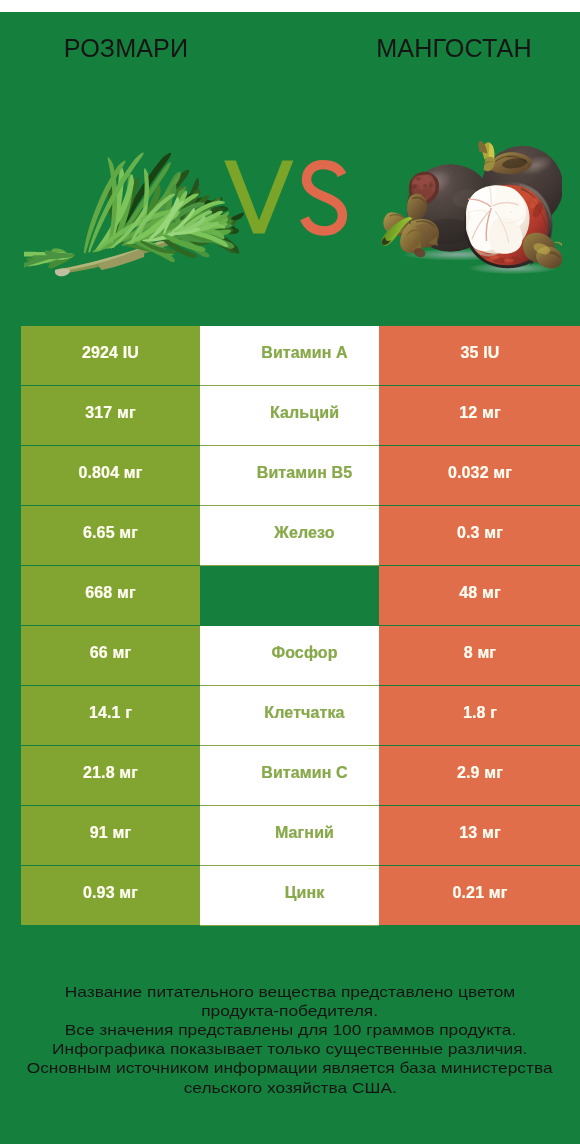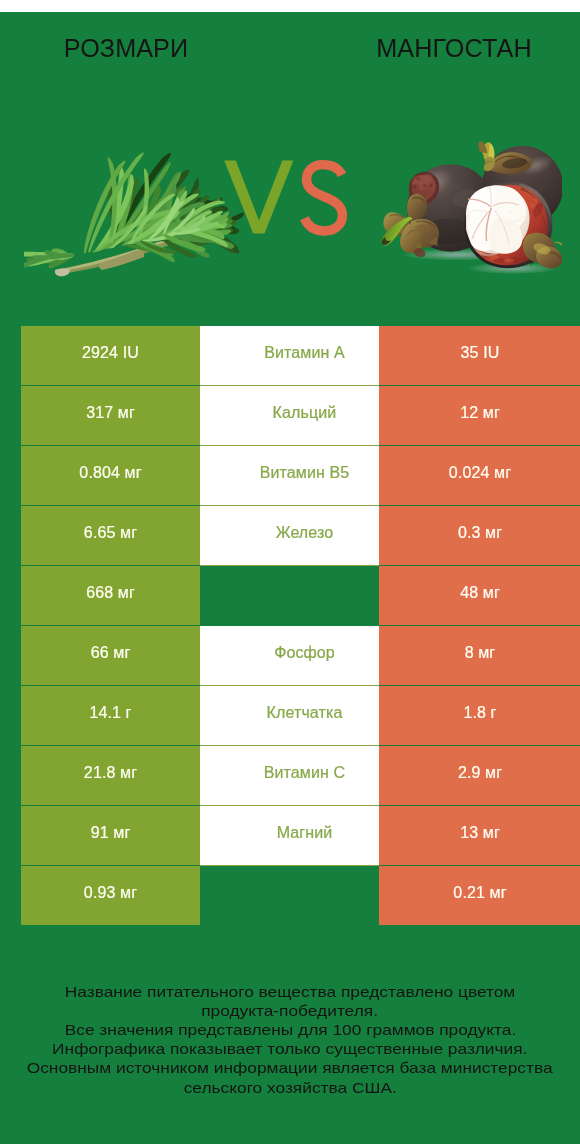--- a/index.html
+++ b/index.html
@@ -21,21 +21,21 @@
   .hero-left svg,.hero-right svg{display:block;width:100%;height:100%;}
 
   
   .vs{position:absolute;left:222px;top:143px;width:130px;height:85px;}
   .vs svg{display:block;width:130px;height:85px;}
 
   
   .tbl{position:absolute;left:21px;top:314px;width:537px;}
   .row{position:relative;height:60px;}
   .cell{position:absolute;top:0;height:58.5px;display:flex;align-items:center;
-        justify-content:center;font-size:16px;font-weight:400;letter-spacing:0.12px;
+        justify-content:center;font-size:16px;font-weight:700;letter-spacing:0.12px;
         -webkit-text-stroke:0.24px;
         line-height:1;padding-bottom:4px;box-sizing:border-box;}
   .cell.l{left:0;width:179px;background:#82a531;color:#fffdf2;}
   .cell.m{left:179px;width:179px;background:#ffffff;color:#87a94a;
           height:59.5px;border-bottom:1.3px solid #8aa54a;padding-left:30px;}
   .cell.r{left:358px;width:202px;background:#e06e4a;color:#fffdf2;}
 
   
   .footer{position:absolute;left:0;top:969.5px;width:580px;text-align:center;
           color:#141414;font-size:15px;line-height:19.2px;font-weight:400;text-decoration:underline;}
@@ -393,21 +393,21 @@
         <div class="cell r">35 IU</div>
       </div>
       <div class="row">
         <div class="cell l">317 мг</div>
         <div class="cell m">Кальций</div>
         <div class="cell r">12 мг</div>
       </div>
       <div class="row">
         <div class="cell l">0.804 мг</div>
         <div class="cell m">Витамин B5</div>
-        <div class="cell r">0.024 мг</div>
+        <div class="cell r">0.032 мг</div>
       </div>
       <div class="row">
         <div class="cell l">6.65 мг</div>
         <div class="cell m">Железо</div>
         <div class="cell r">0.3 мг</div>
       </div>
       <div class="row">
         <div class="cell l">668 мг</div>
         <div class="cell r">48 мг</div>
       </div>
@@ -426,20 +426,21 @@
         <div class="cell m">Витамин C</div>
         <div class="cell r">2.9 мг</div>
       </div>
       <div class="row">
         <div class="cell l">91 мг</div>
         <div class="cell m">Магний</div>
         <div class="cell r">13 мг</div>
       </div>
       <div class="row">
         <div class="cell l">0.93 мг</div>
+        <div class="cell m">Цинк</div>
         <div class="cell r">0.21 мг</div>
       </div>
     </div>
 
   <div class="footer">
       <div><span>Название питательного вещества представлено цветом</span></div>
       <div><span>продукта-победителя.</span></div>
       <div><span>Все значения представлены для 100 граммов продукта.</span></div>
       <div><span>Инфографика показывает только существенные различия.</span></div>
       <div><span>Основным источником информации является база министерства</span></div>

